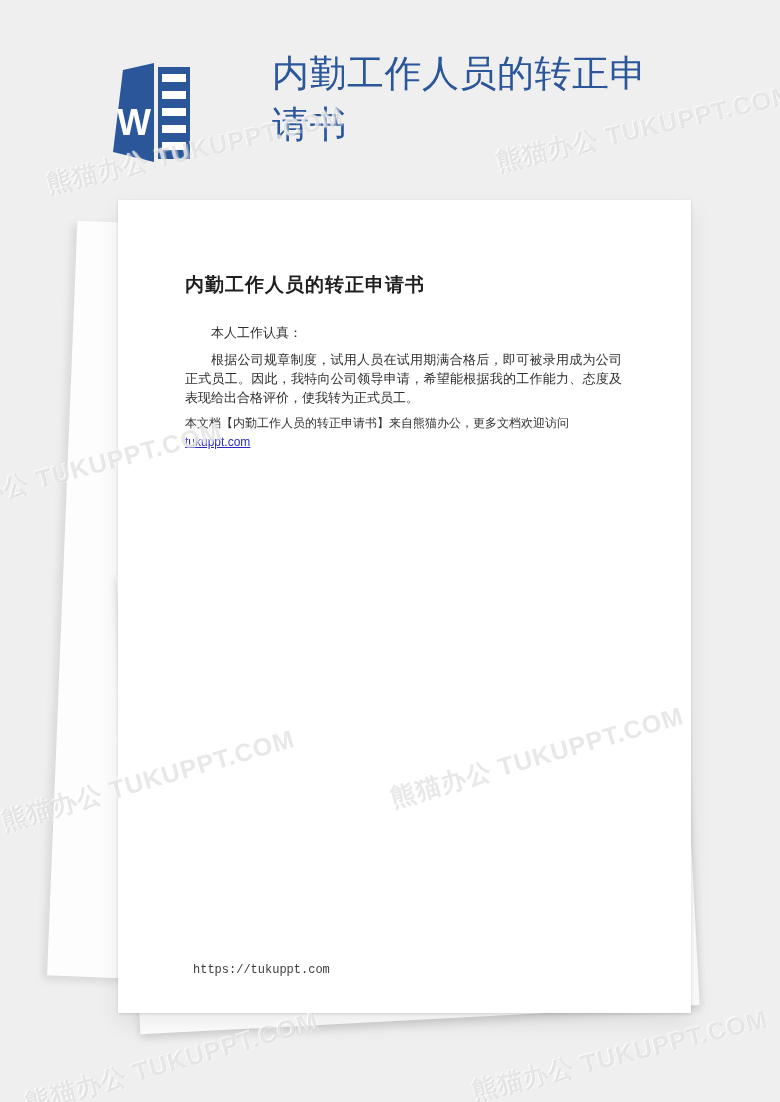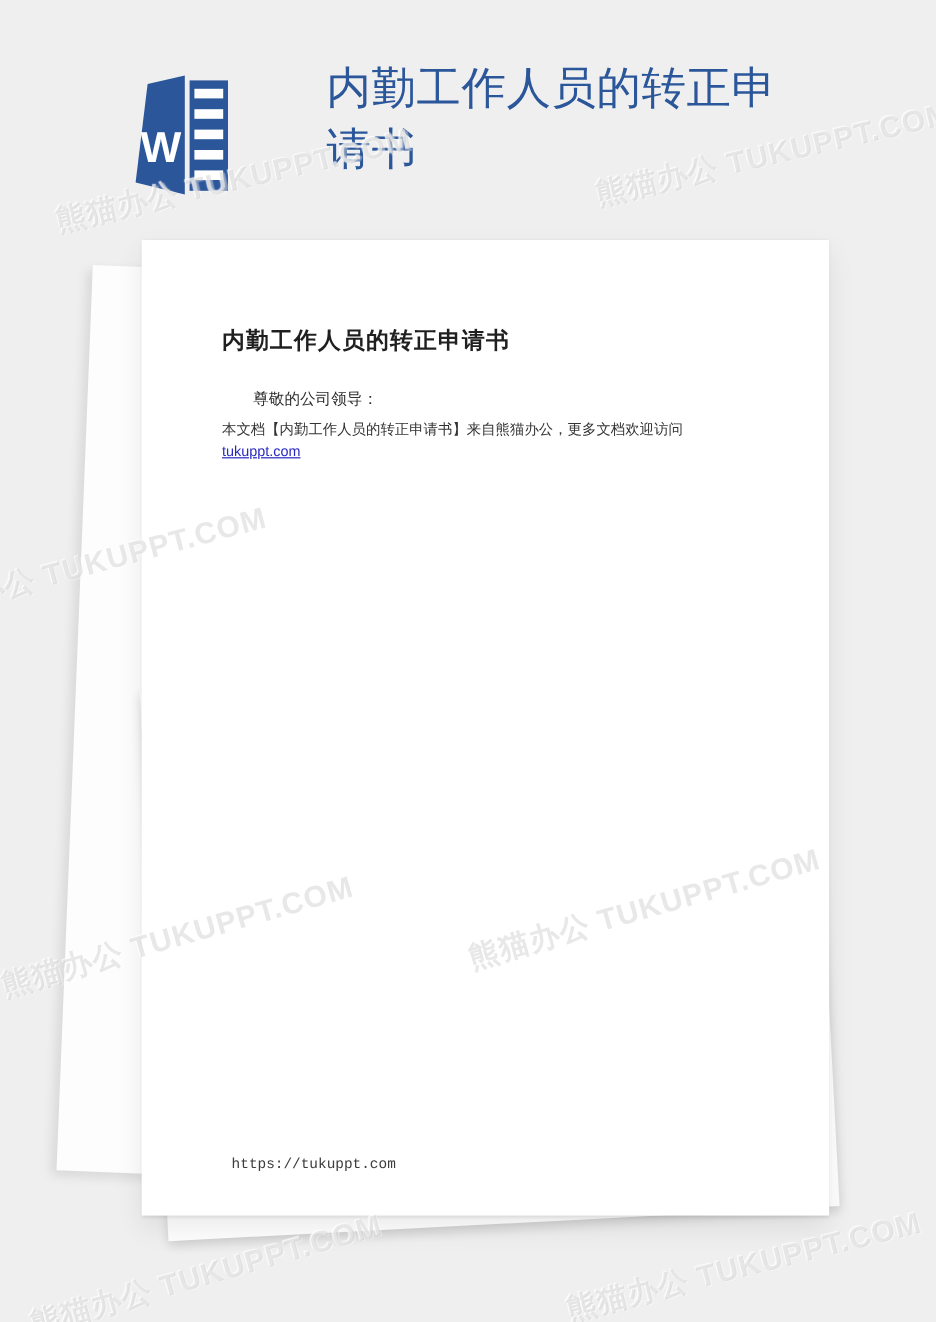--- a/index.html
+++ b/index.html
@@ -97,19 +97,20 @@
       </svg>
     </span>
     <h1 class="header-title">内勤工作人员的转正申请书</h1>
   </div>
 
   <div class="back-sheet-left"></div>
   <div class="back-sheet-bottom"></div>
 
   <div class="page">
     <h2 class="doc-title">内勤工作人员的转正申请书</h2>
-    <p class="para greeting">尊敬的公司领导：</p>
+    <p class="para greeting">本人工作认真：</p>
+    <p class="para">根据公司规章制度，试用人员在试用期满合格后，即可被录用成为公司正式员工。因此，我特向公司领导申请，希望能根据我的工作能力、态度及表现给出合格评价，使我转为正式员工。</p>
     <p class="para source-note">本文档【内勤工作人员的转正申请书】来自熊猫办公，更多文档欢迎访问</p>
     <a class="source-link" href="#">tukuppt.com</a>
     <div class="page-url">https://tukuppt.com</div>
   </div>
 
 </div>
 
 </body></html>

